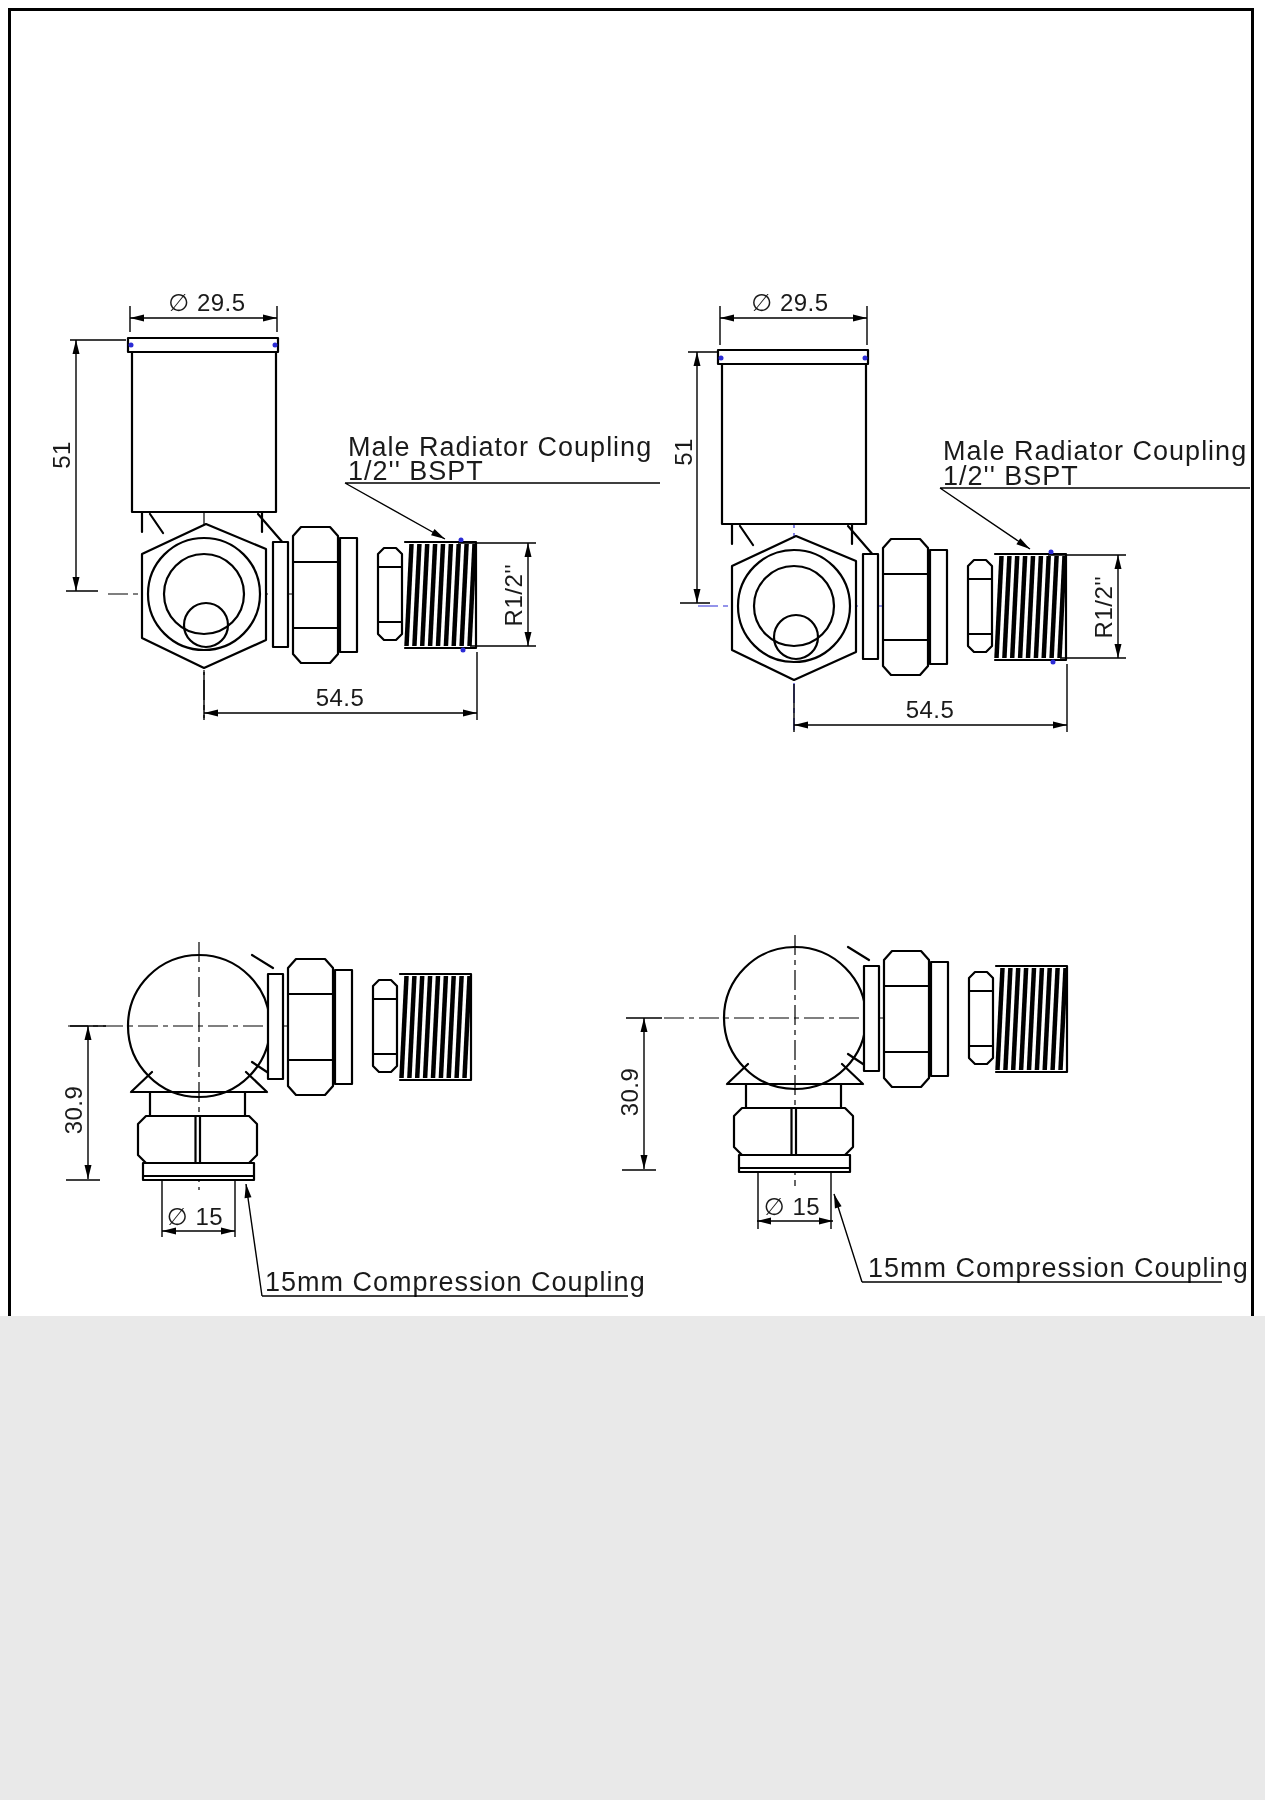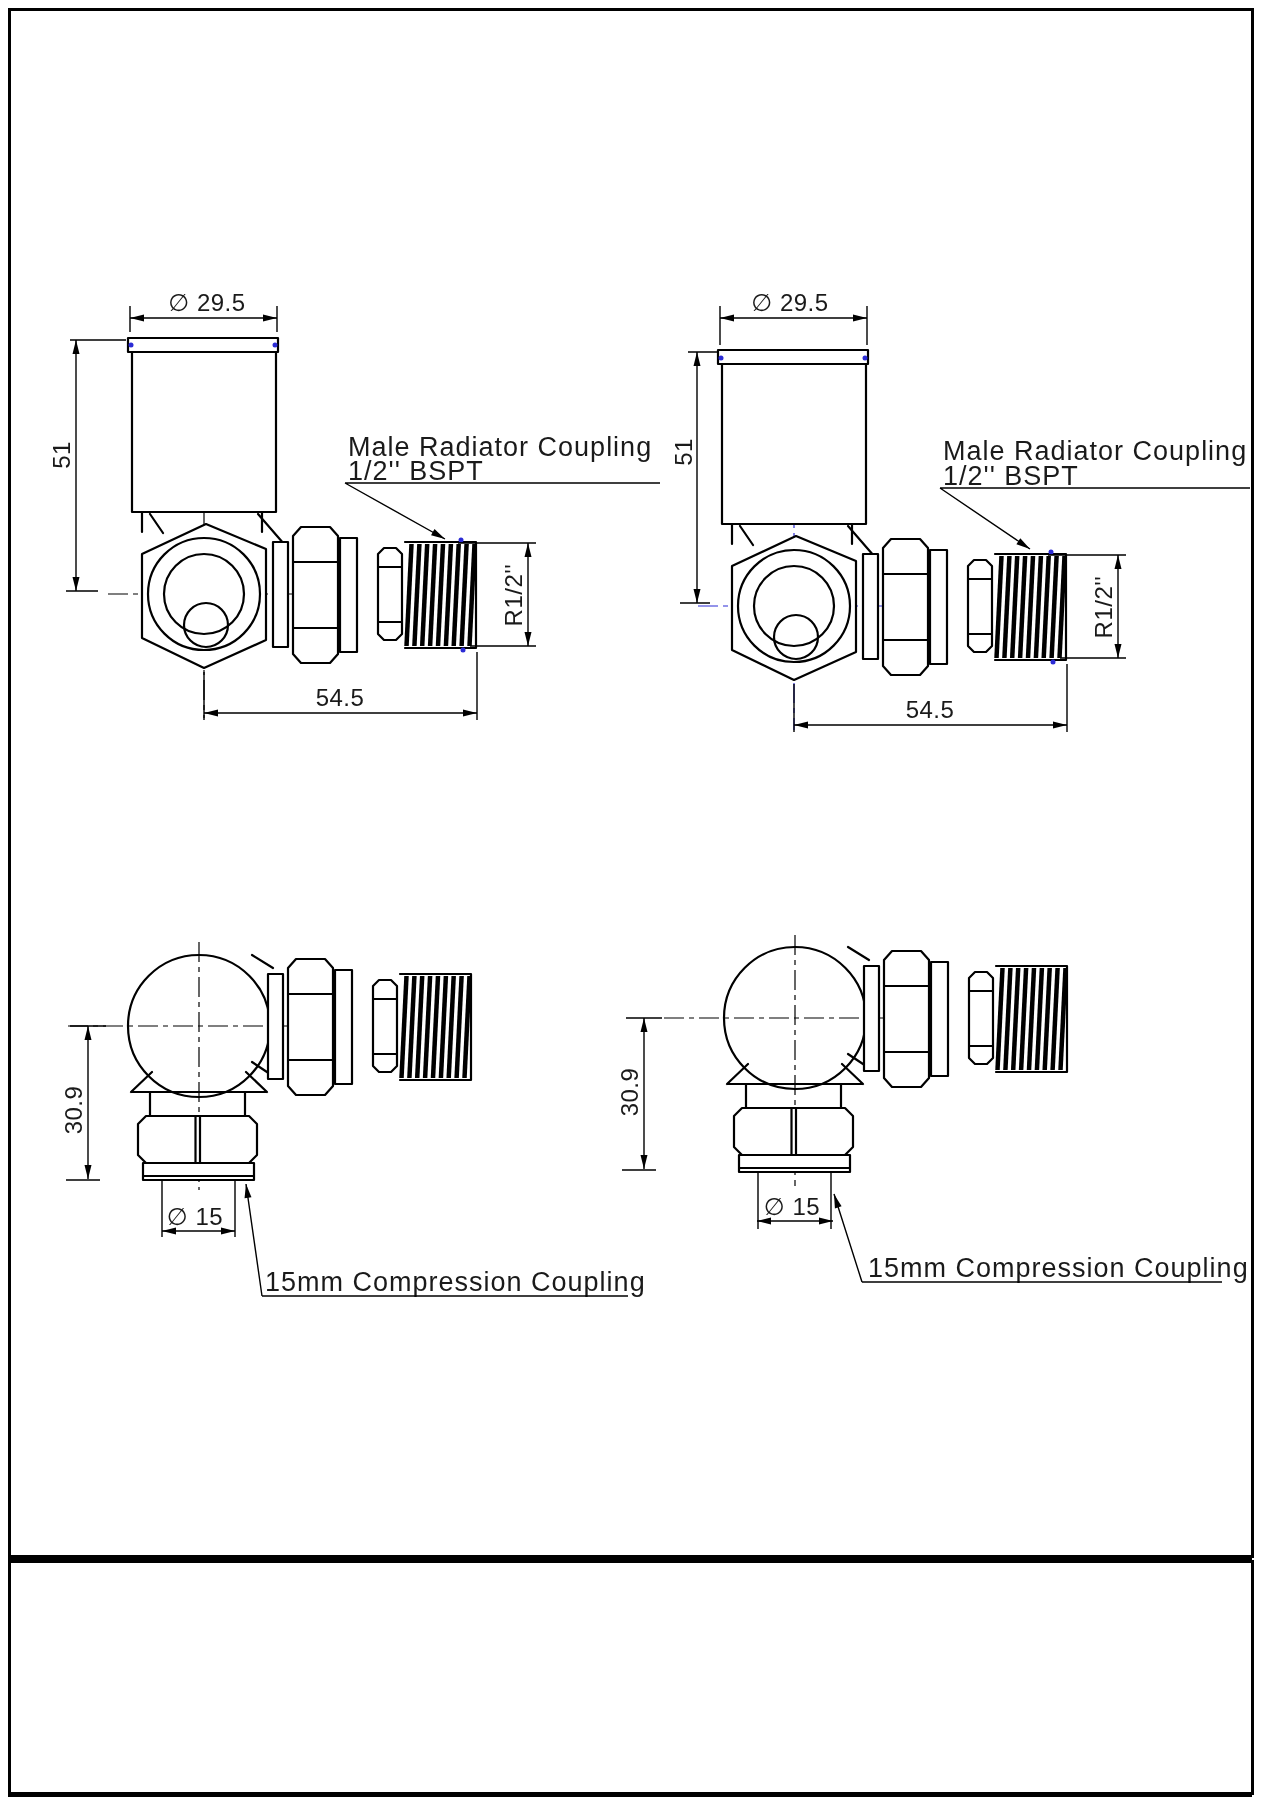--- a/index.html
+++ b/index.html
@@ -1,16 +1,16 @@
 <!DOCTYPE html>
 <html><head>
 <meta charset="utf-8">
 <style>
   html,body{margin:0;padding:0;background:#e9e9e9;}
-  .sheet{width:1265px;height:1800px;background:#ffffff;position:relative;margin:0 auto;}
+  .sheet{width:1265px;height:1316px;background:#ffffff;position:relative;margin:0 auto;}
   svg{display:block;}
   .obj{stroke:#000;stroke-width:2.2;fill:none;stroke-linecap:round;stroke-linejoin:round;}
   .objf{stroke:#000;stroke-width:2.2;fill:#fff;stroke-linejoin:round;}
   .dim{stroke:#000;stroke-width:1.4;fill:none;}
   .cl{stroke:#000;stroke-width:1.2;fill:none;stroke-dasharray:20 5 5 5;}
   .clb{stroke:#2b2bd5;stroke-width:1.2;fill:none;stroke-dasharray:20 5 5 5;}
   .thr{stroke:#000;stroke-width:4.5;fill:none;}
   .arr{fill:#000;stroke:none;}
   .vdot{fill:#2b2bd5;stroke:none;}
   text{font-family:"Liberation Sans","DejaVu Sans",sans-serif;fill:#1a1a1a;}

